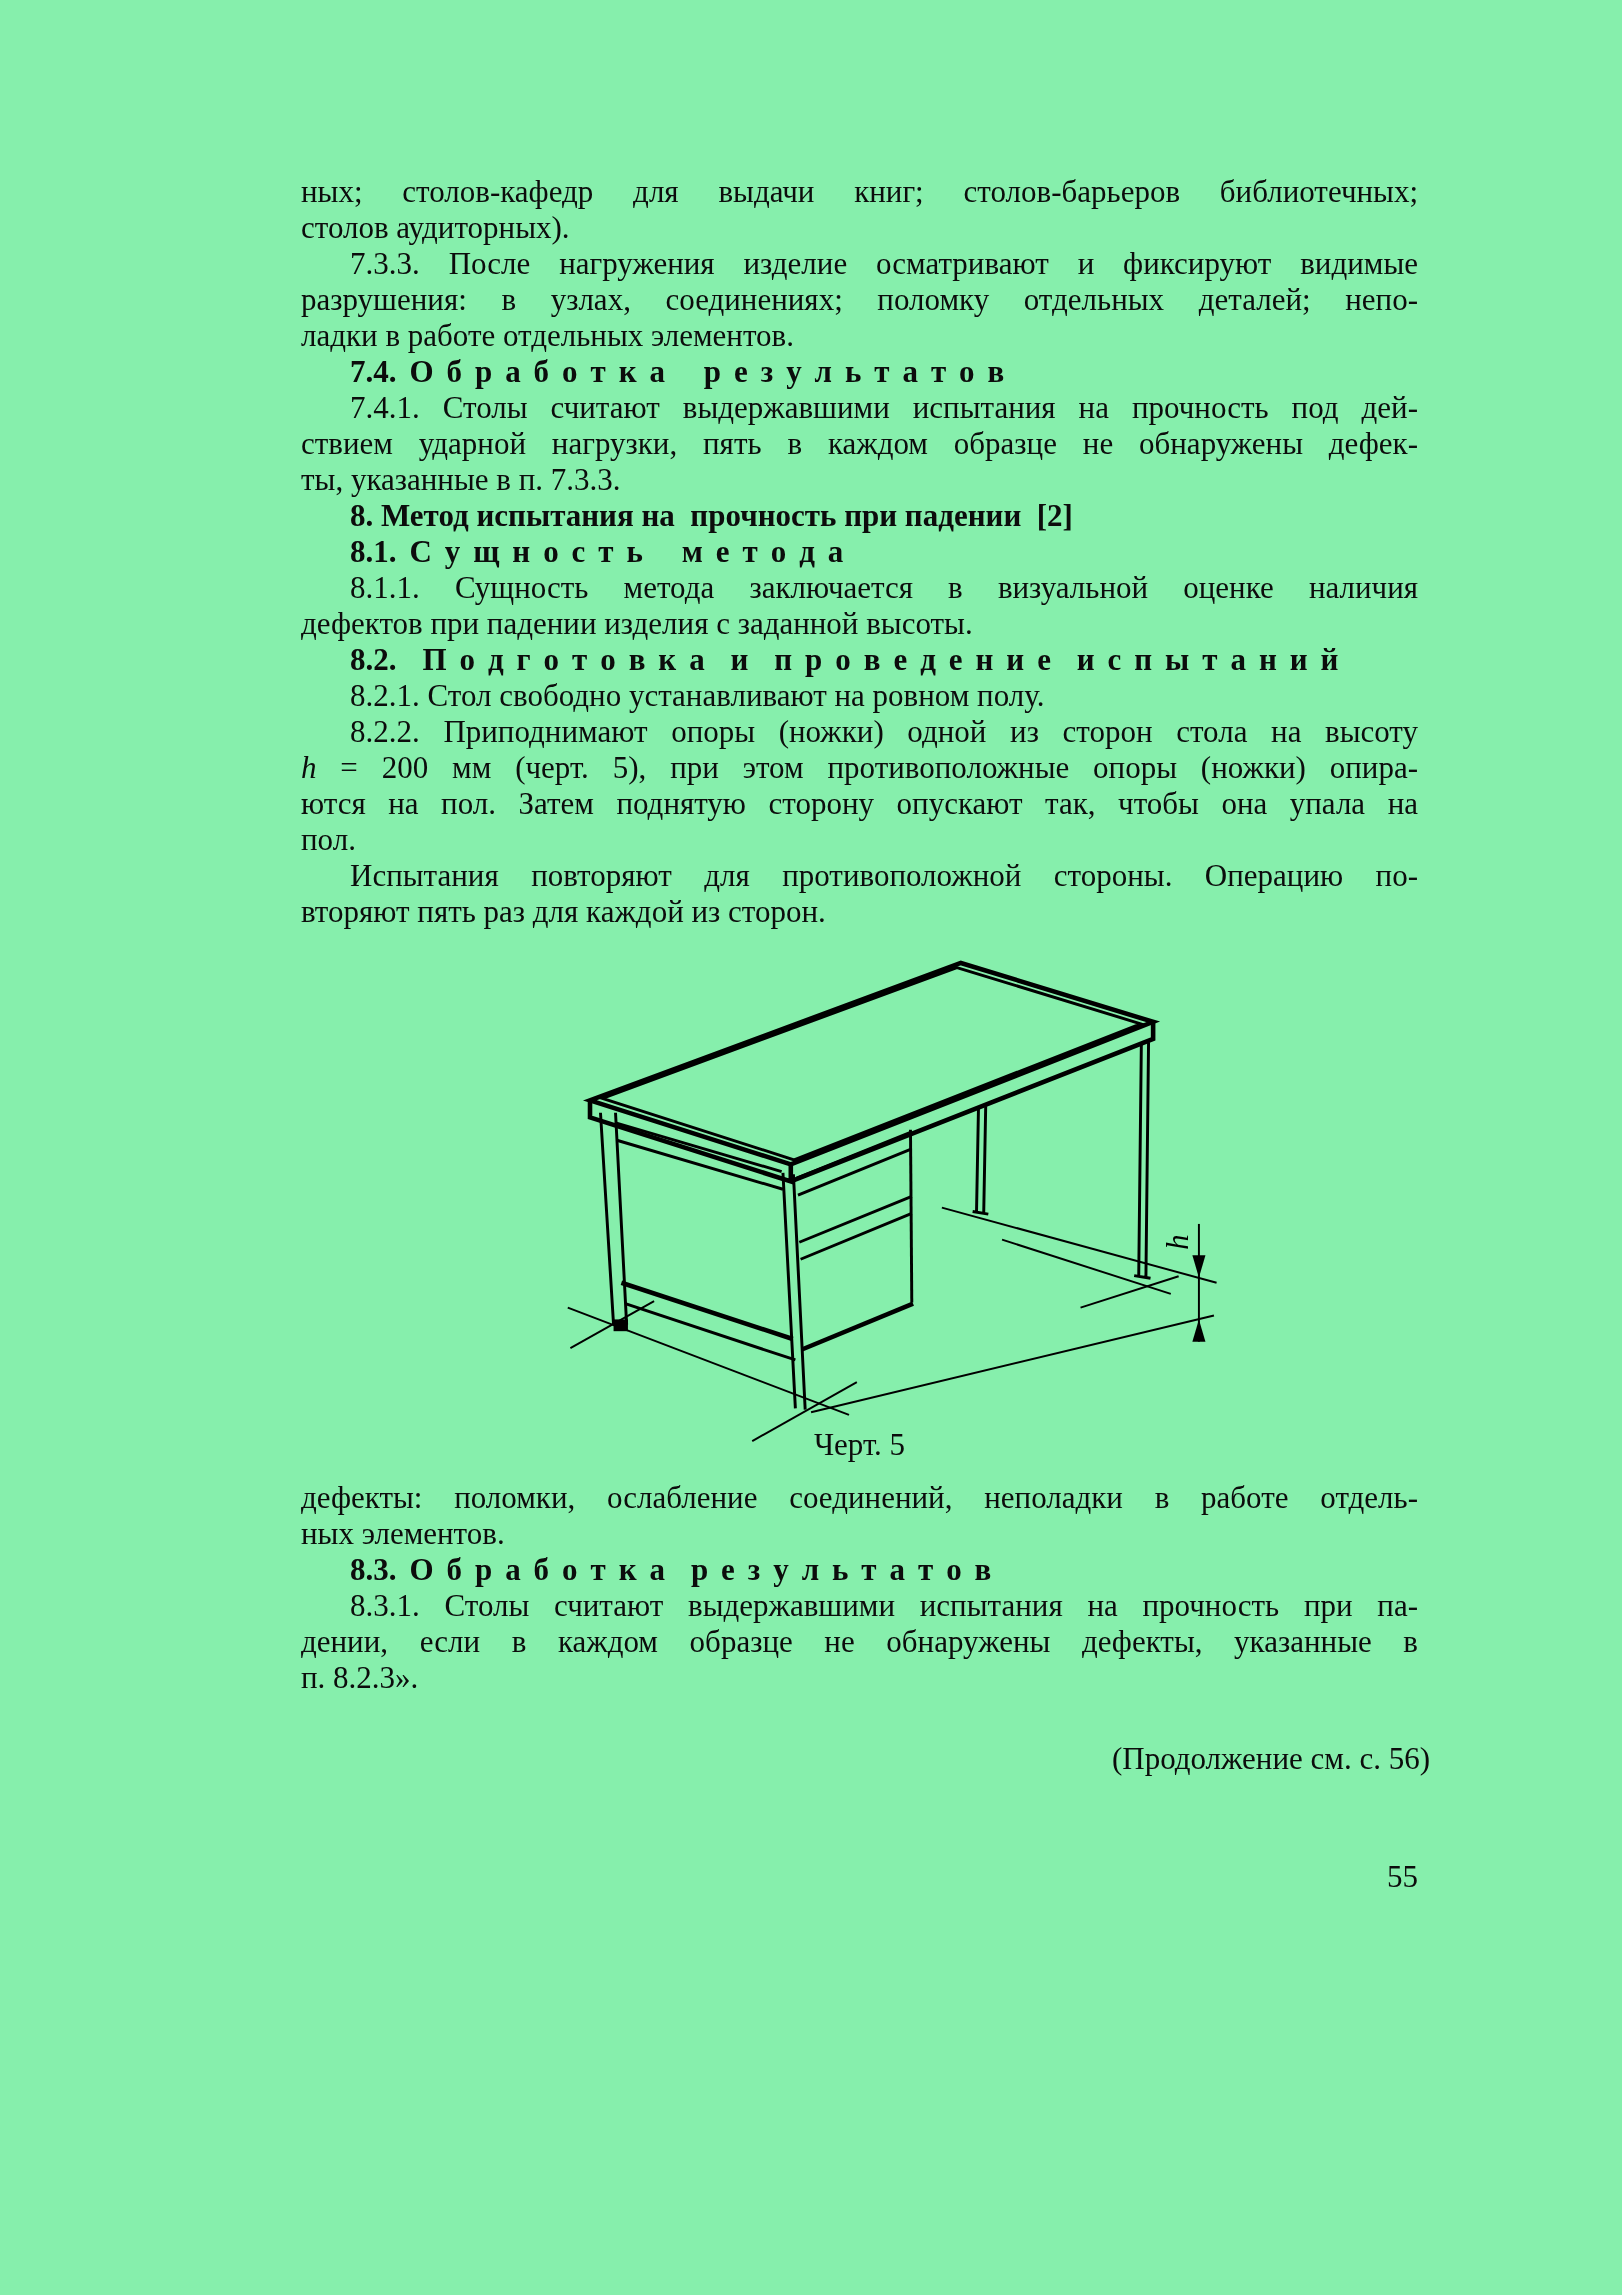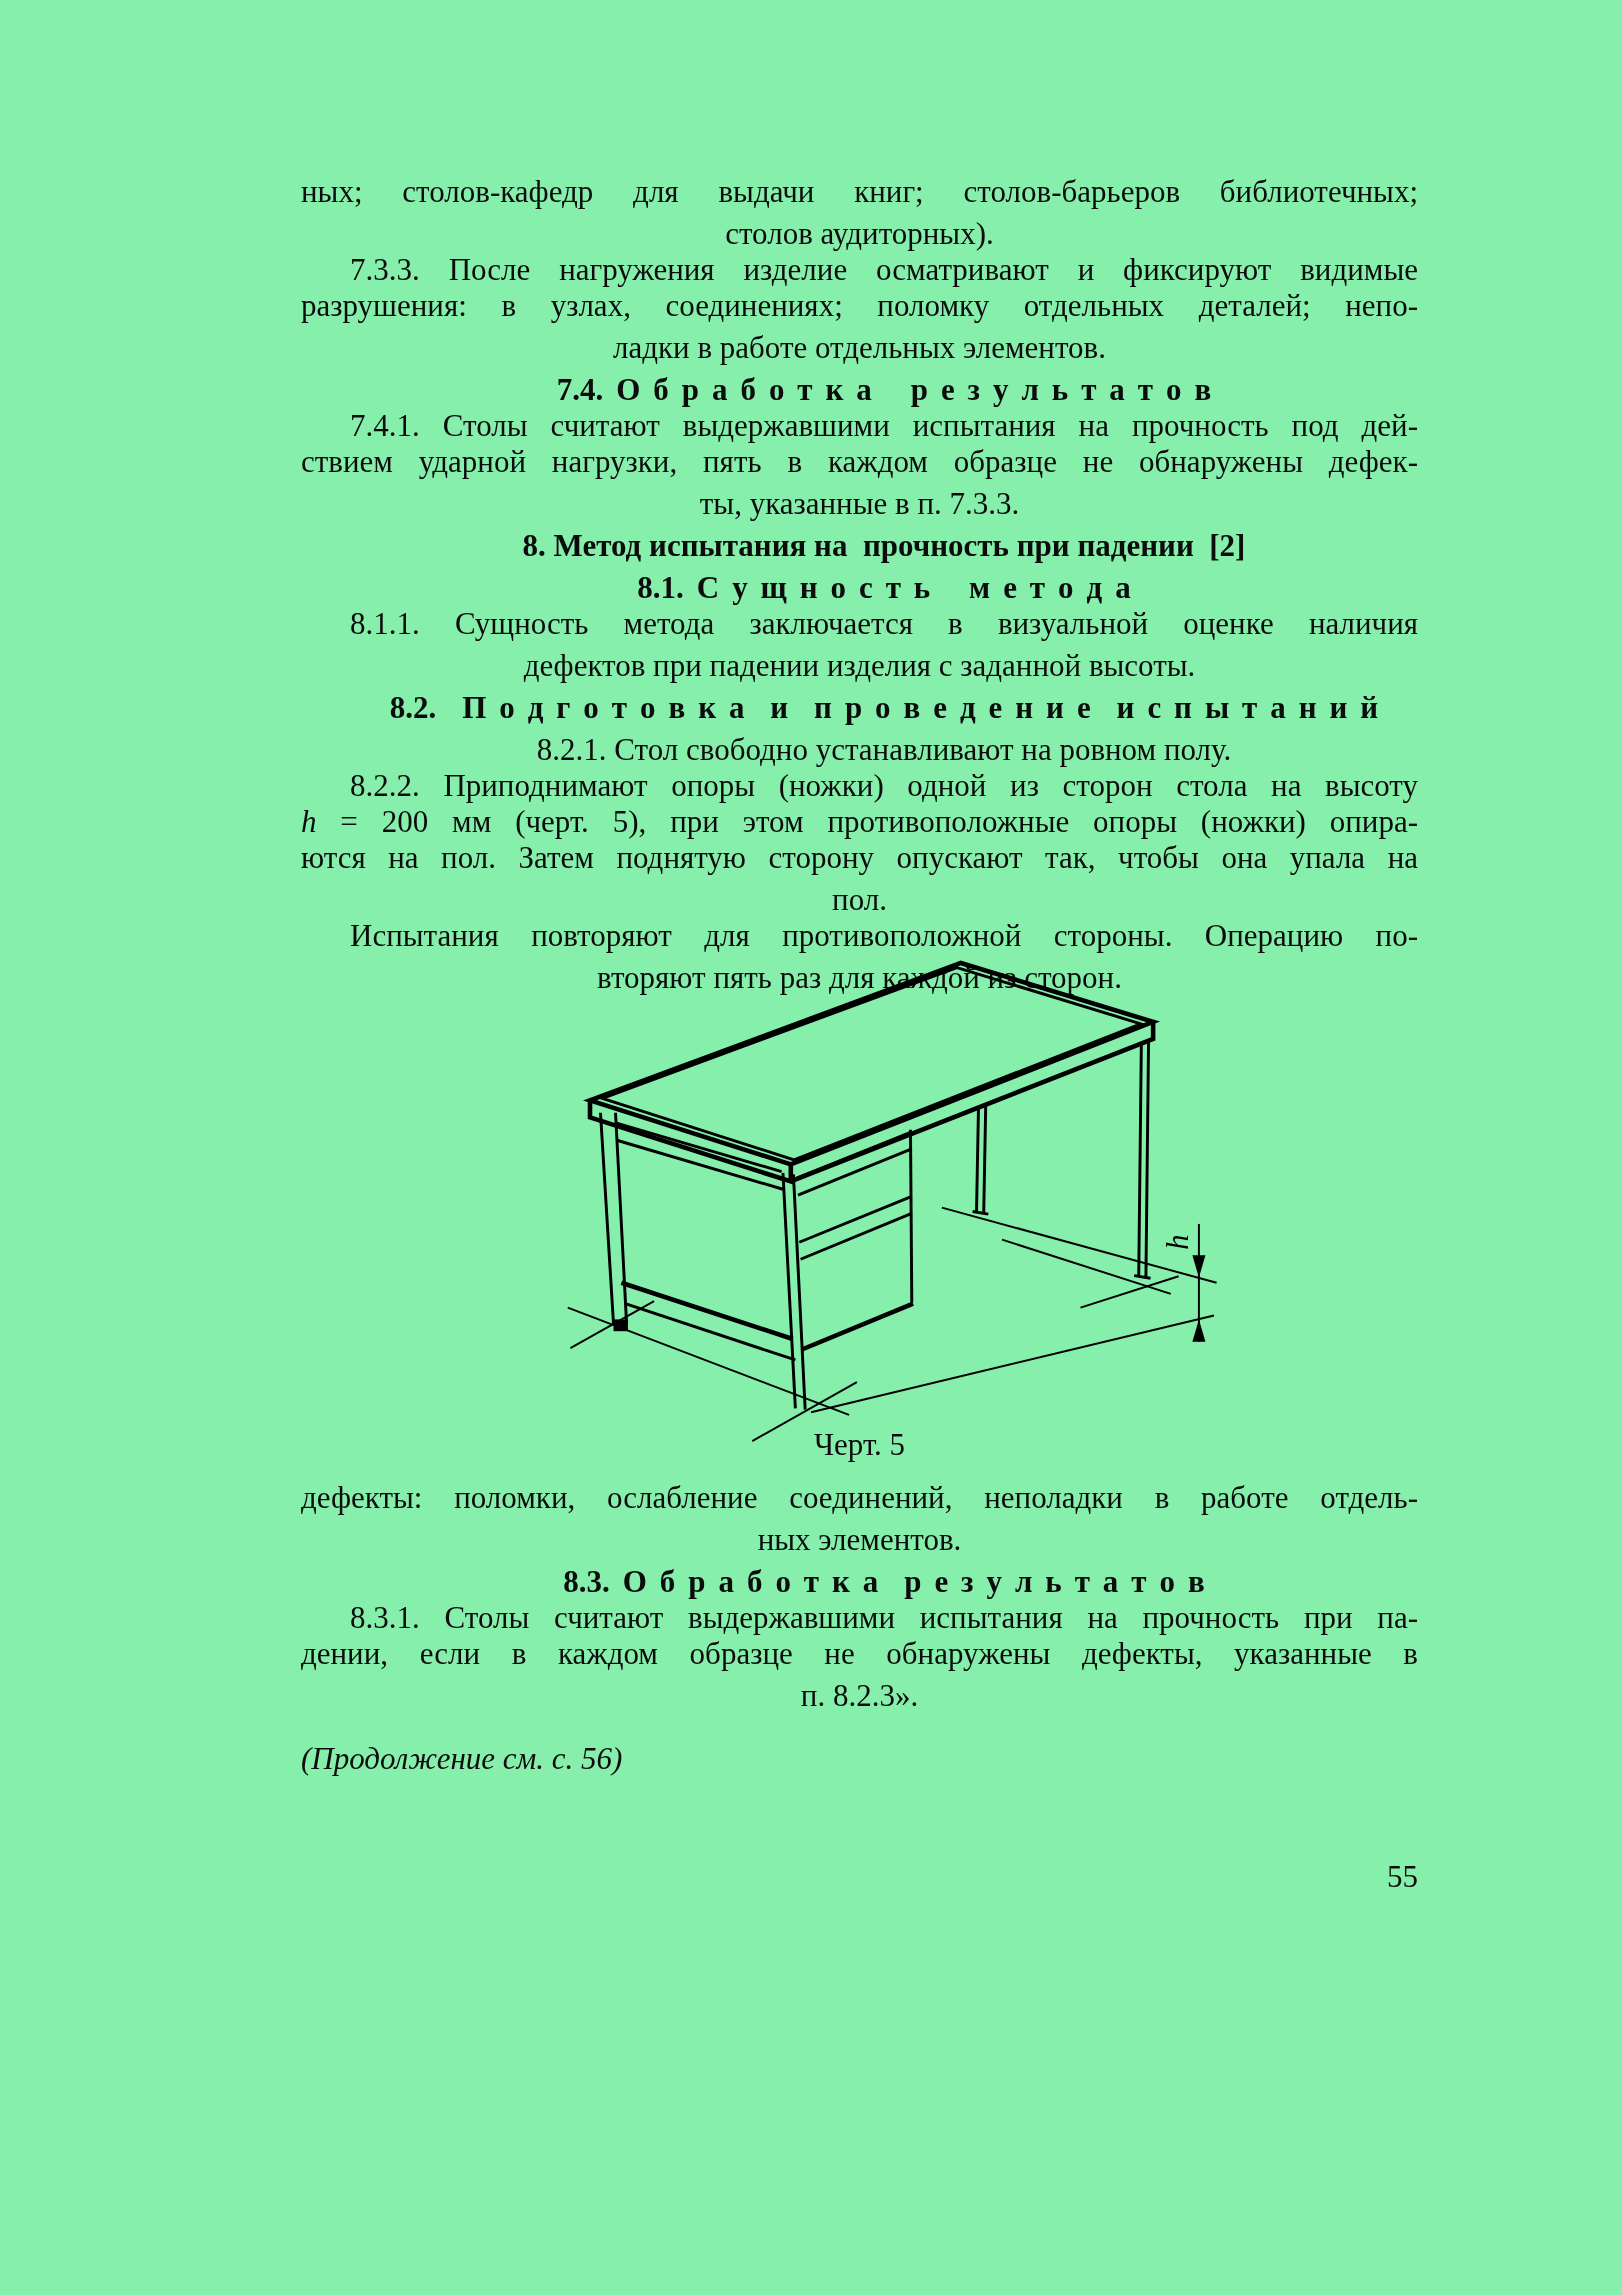--- a/index.html
+++ b/index.html
@@ -27,23 +27,22 @@
     font-size: 31px;
     line-height: 36px;
     height: 36px;
     white-space: normal;
   }
   .j {
     text-align: justify;
     text-align-last: justify;
   }
   .l {
-    text-align: center;
+    text-align: left;
     white-space: pre-wrap;
-    margin-top: 6px;
   }
   .ind { text-indent: 49px; }
   .hd  { font-weight: bold; }
   .sp  { word-spacing: 5.2px; }
   .ital{ font-style: italic; }
   #figure-area {
     position: absolute;
     left: 556px;
     top: 936px;
     width: 811px;
@@ -53,24 +52,24 @@
     position: absolute;
     left: 301px;
     top: 1427px;
     width: 1117px;
     text-align: center;
     font-size: 31px;
     line-height: 36px;
   }
   #continuation-note {
     position: absolute;
-    left: 301px;
+    left: 313px;
     top: 1741px;
     width: 1117px;
-    font-style: italic;
+    text-align: right;
     font-size: 31px;
     line-height: 36px;
   }
   #page-number {
     position: absolute;
     left: 301px;
     top: 1827px;
     width: 1117px;
     text-align: right;
     font-size: 31px;

